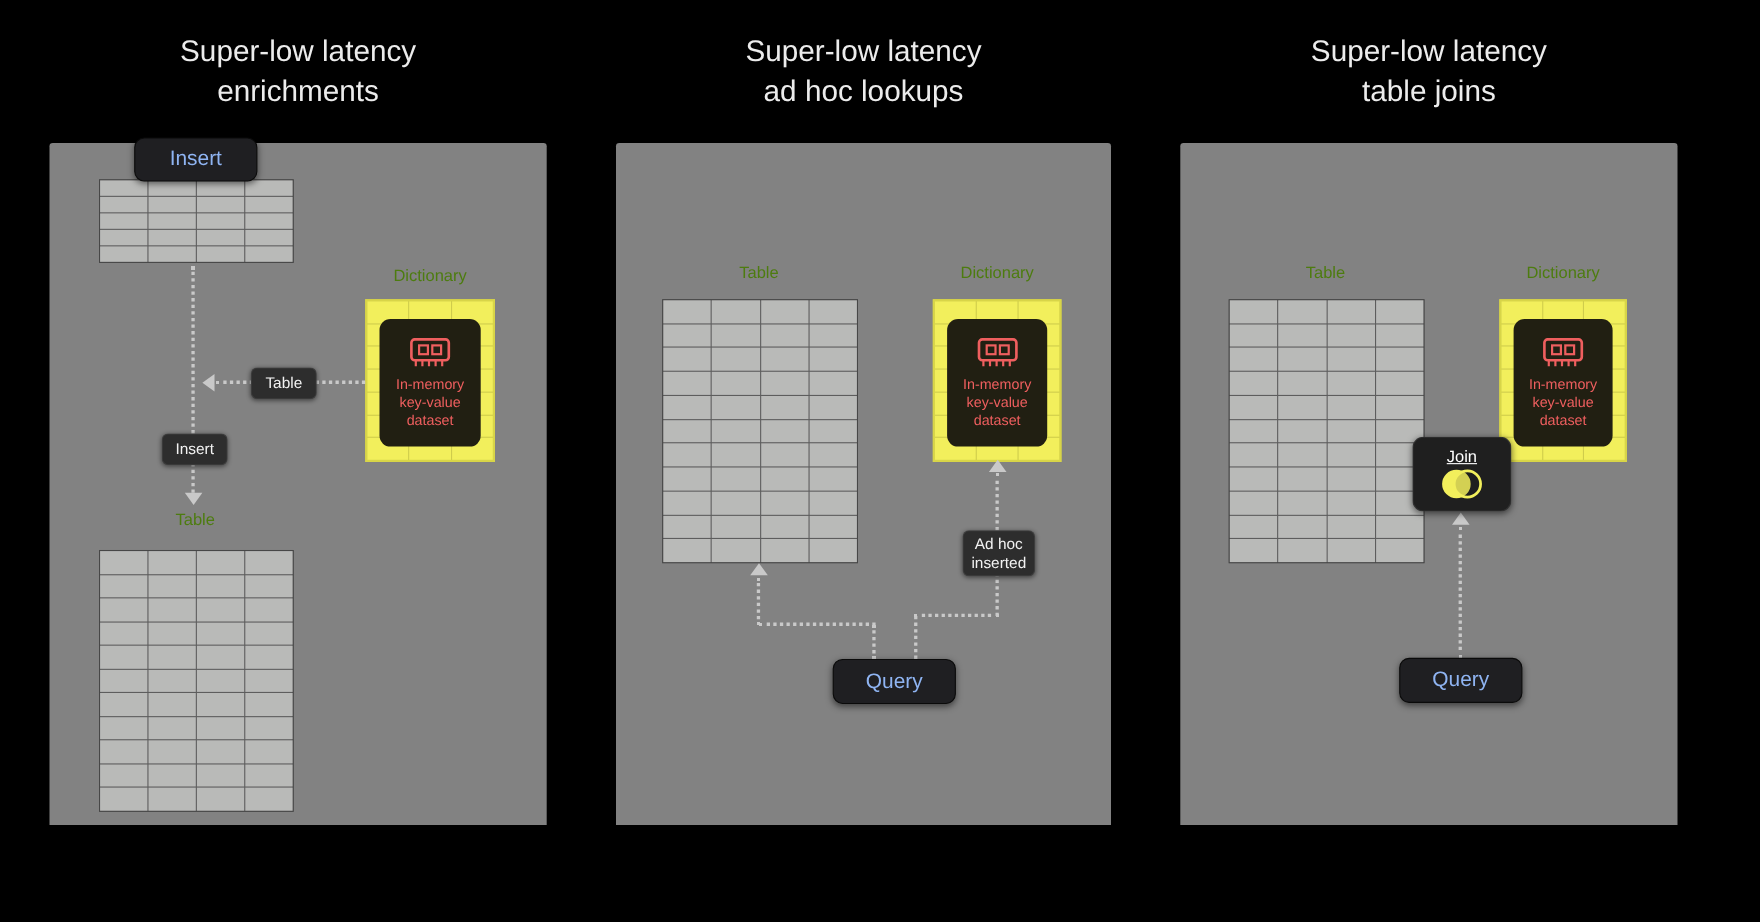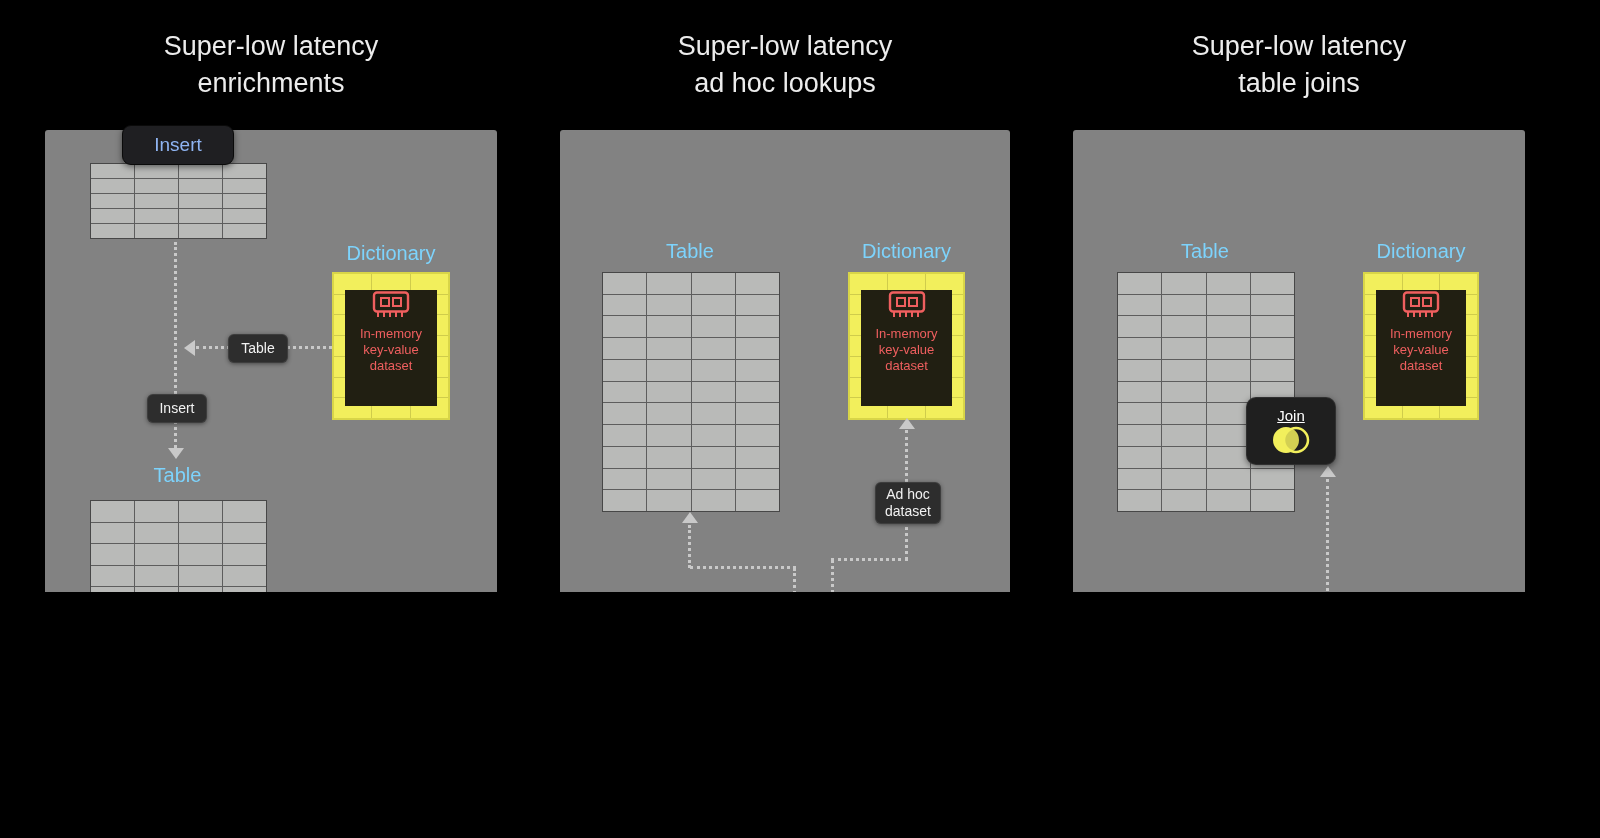--- a/index.html
+++ b/index.html
@@ -1,27 +1,27 @@
 <!DOCTYPE html>
 <html><head>
 <meta charset="utf-8">
 <style>
   html,body { margin:0; padding:0; background:#000; }
   #canvas {
-    position:relative; width:1600px; height:592px; background:#000;
+    position:relative; width:1600px; height:750px; background:#000;
     font-family:"Liberation Sans", sans-serif; overflow:hidden;
   }
   .panel { position:absolute; background:#828282; border-radius:3px; }
 
   .title {
     position:absolute; color:#ececec; font-size:27px; line-height:37px;
     text-align:center; white-space:pre-line;
   }
   .label {
-    position:absolute; color:#7dd3fc; font-size:20px; text-align:center; z-index:2;
+    position:absolute; color:#4d7c0f; font-size:15px; text-align:center; z-index:2;
   }
 
   .btn {
     position:absolute; background:#1f1f22; border-radius:9px; color:#8fb4f2;
     font-size:19px; display:flex; align-items:center; justify-content:center;
     box-shadow:0 2px 6px rgba(0,0,0,0.5); z-index:4; border:1px solid #0a0a0a;
   }
 
   .chip {
     position:absolute; background:#2d2d2d; border-radius:6px; color:#f2f2f2;
@@ -37,22 +37,22 @@
   .grid-table .cell { background:#b9bab8; }
 
   .dict-box { position:absolute; z-index:1; }
   .dict-grid {
     position:absolute; inset:0; display:grid; gap:1px; background:#cfcc4c;
     border:2px solid #d8d548;
   }
   .dict-grid .cell { background:#f2ef5c; }
   .dict-inner {
     position:absolute; left:13px; right:13px; top:18px; bottom:14px;
-    background:#211f12; border-radius:0; display:flex; flex-direction:column;
-    align-items:center; justify-content:flex-start; gap:5px; z-index:2;
+    background:#211f12; border-radius:10px; display:flex; flex-direction:column;
+    align-items:center; justify-content:center; gap:5px; z-index:2;
   }
   .dict-text {
     color:#ef5f5f; font-size:13px; line-height:16px; text-align:center; white-space:pre-line;
   }
 
   .dotline-v { position:absolute; width:0; border-left:3px dotted #c9c9c9; z-index:2; }
   .dotline-h { position:absolute; height:0; border-top:3px dotted #c9c9c9; z-index:2; }
   .ah-up   { position:absolute; width:0; height:0; border-left:8px solid transparent; border-right:8px solid transparent; border-bottom:11px solid #c9c9c9; z-index:2; }
   .ah-down { position:absolute; width:0; height:0; border-left:8px solid transparent; border-right:8px solid transparent; border-top:11px solid #c9c9c9; z-index:2; }
   .ah-left { position:absolute; width:0; height:0; border-top:8px solid transparent; border-bottom:8px solid transparent; border-right:11px solid #c9c9c9; z-index:2; }
@@ -288,21 +288,21 @@
   <div class="dotline-v" style="left:793px; top:568px; height:31px;"></div>
   <div class="dotline-h" style="left:690px; top:566px; width:106px;"></div>
   <div class="dotline-v" style="left:688px; top:525px; height:43px;"></div>
   <div class="ah-up" style="left:682px; top:512px;"></div>
 
   <div class="dotline-v" style="left:831px; top:560px; height:39px;"></div>
   <div class="dotline-h" style="left:831px; top:558px; width:77px;"></div>
   <div class="dotline-v" style="left:905px; top:430px; height:130px;"></div>
   <div class="ah-up" style="left:899px; top:418px;"></div>
   <div class="chip" style="left:875px; top:482px; width:64px; height:40px;">Ad hoc
-dataset</div>
+inserted</div>
 
   <div class="btn" style="left:757px; top:599px; width:110px; height:39px;">Query</div>
 
   <div class="label" style="left:1117px; top:240px; width:176px;">Table</div>
   <div class="grid-table" style="left: 1117px; top: 272px; width: 176px; height: 238px; display: grid; grid-template-columns: repeat(4, 1fr);">
       <div class="cell"></div>
       <div class="cell"></div>
       <div class="cell"></div>
       <div class="cell"></div>
       <div class="cell"></div>
@@ -378,21 +378,21 @@
         <rect x="10" y="8" width="8" height="8" fill="none" stroke="#ef5f5f" stroke-width="2"></rect>
         <rect x="22" y="8" width="8" height="8" fill="none" stroke="#ef5f5f" stroke-width="2"></rect>
         <path d="M7 22 v5 M13 22 v5 M19 22 v5 M25 22 v5 M31 22 v5" stroke="#ef5f5f" stroke-width="2" fill="none"></path>
       </svg>
       <div class="dict-text">In-memory
 key-value
 dataset</div>
     </div>
   </div>
 
-  <div class="join-box" style="left:1246px; top:397px; width:88px; height:66px;text-decoration:underline;">
+  <div class="join-box" style="left:1284px; top:397px; width:88px; height:66px;text-decoration:underline;">
     <span>Join</span>
     <svg width="46" height="30" viewBox="0 0 46 30">
       <circle cx="18" cy="15" r="12" fill="#f2ef5c" stroke="#f2ef5c" stroke-width="2"></circle>
       <circle cx="28" cy="15" r="12" fill="rgba(31,31,31,0.15)" stroke="#f2ef5c" stroke-width="2.5"></circle>
     </svg>
   </div>
 
   <div class="dotline-v" style="left:1326px; top:479px; height:119px;"></div>
   <div class="ah-up" style="left:1320px; top:466px;"></div>
   <div class="btn" style="left:1272px; top:598px; width:110px; height:39px;">Query</div>

